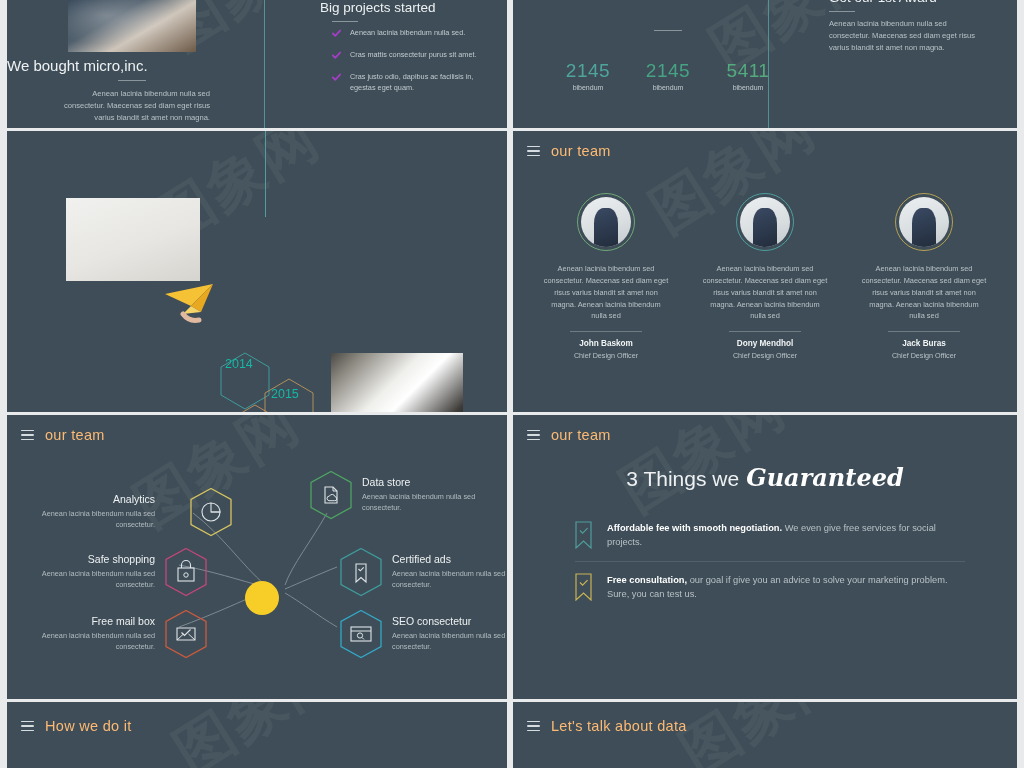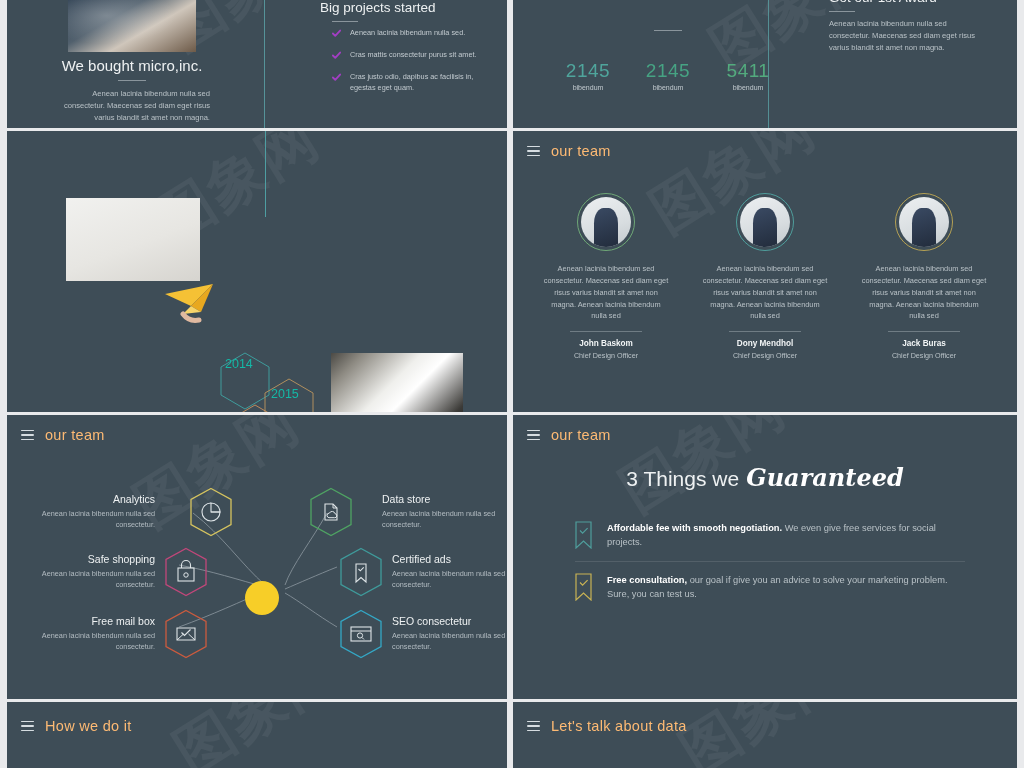--- a/index.html
+++ b/index.html
@@ -43,21 +43,21 @@
   .shead { position:absolute; display:flex; align-items:center; gap:11px; }
   .burger { width: 13px; display:flex; flex-direction:column; gap:3px; }
   .burger i { display:block; height:1.4px; background:#d6dde1; border-radius:1px;}
   .shead .lbl { color:#fdba74; font-size:14.5px; font-weight:300; letter-spacing:.3px;}
 
   
   .s1-photo { position:absolute; left:61px; top:42px; width:128px; height:52px;
               background:linear-gradient(150deg,#2c3e50 0%,#51606d 35%,#cfc6bb 60%,#6d5a48 100%); }
   .s1-photo::after{content:"";position:absolute;inset:0;
               background:radial-gradient(ellipse at 30% 30%, rgba(255,255,255,.28), transparent 55%);}
-  .s1-title{ position:absolute; left:0; top:99px; width:250px; text-align:center;
+  .s1-title{ position:absolute; left:0; top:99px; width:250px; text-align:left;
              color:#eef1f2; font-size:15px; font-weight:400; }
   .s1-rule { position:absolute; left:111px; top:122px; width:28px; height:1px; background:#8a959c;}
   .s1-body { position:absolute; left:48px; top:130px; width:155px; text-align:right; }
   .s1-vline{ position:absolute; left:257px; top:0; width:1px; height:170px; background:#5aa0a4; opacity:.85;}
 
   
   .s2-title{ position:absolute; left:313px; top:42px; color:#eef1f2; font-size:13.5px;}
   .s2-rule { position:absolute; left:325px; top:63px; width:26px; height:1px; background:#8a959c;}
   .s2-list { position:absolute; left:325px; top:70px; width:160px;}
   .s2-item { display:flex; gap:9px; margin-bottom:8px; }
@@ -321,21 +321,21 @@
       <div class="hexico">
         <svg viewBox="0 0 44 50">
           <polygon points="22,1.5 42,12.5 42,37.5 22,48.5 2,37.5 2,12.5" fill="none" stroke="#cc5b3e" stroke-width="1.3"></polygon>
           <path d="M13 19 h18 v12 h-18 z" fill="none" stroke="#dfe5e8" stroke-width="1.1"></path>
           <path d="M13 31 l6.5 -6 M31 31 l-6.5 -6" fill="none" stroke="#dfe5e8" stroke-width="1"></path>
           <path d="M17.5 23.5 l3 3 l6 -6" fill="none" stroke="#dfe5e8" stroke-width="1.2"></path>
         </svg>
       </div>
     </div>
 
-    <div class="node right" style="left:302px;top:72px;gap:20px;">
+    <div class="node right" style="left:302px;top:55px;">
       <div class="hexico">
         <svg viewBox="0 0 44 50">
           <polygon points="22,1.5 42,12.5 42,37.5 22,48.5 2,37.5 2,12.5" fill="none" stroke="#4fa463" stroke-width="1.3"></polygon>
           <path d="M16 17 h8 l4 4 v12 h-12 z" fill="none" stroke="#dfe5e8" stroke-width="1.1"></path>
           <path d="M24 17 v4 h4" fill="none" stroke="#dfe5e8" stroke-width="1"></path>
           <path d="M18 28.5 a2.4 2.4 0 0 1 2.4 -2.4 a3 3 0 0 1 5.6 .6 a2 2 0 0 1 -.4 4 h-5.6 a2.4 2.4 0 0 1 -2 -2.2z" fill="none" stroke="#dfe5e8" stroke-width="1"></path>
         </svg>
       </div>
       <div class="txt">
         <div class="nm">Data store</div>

